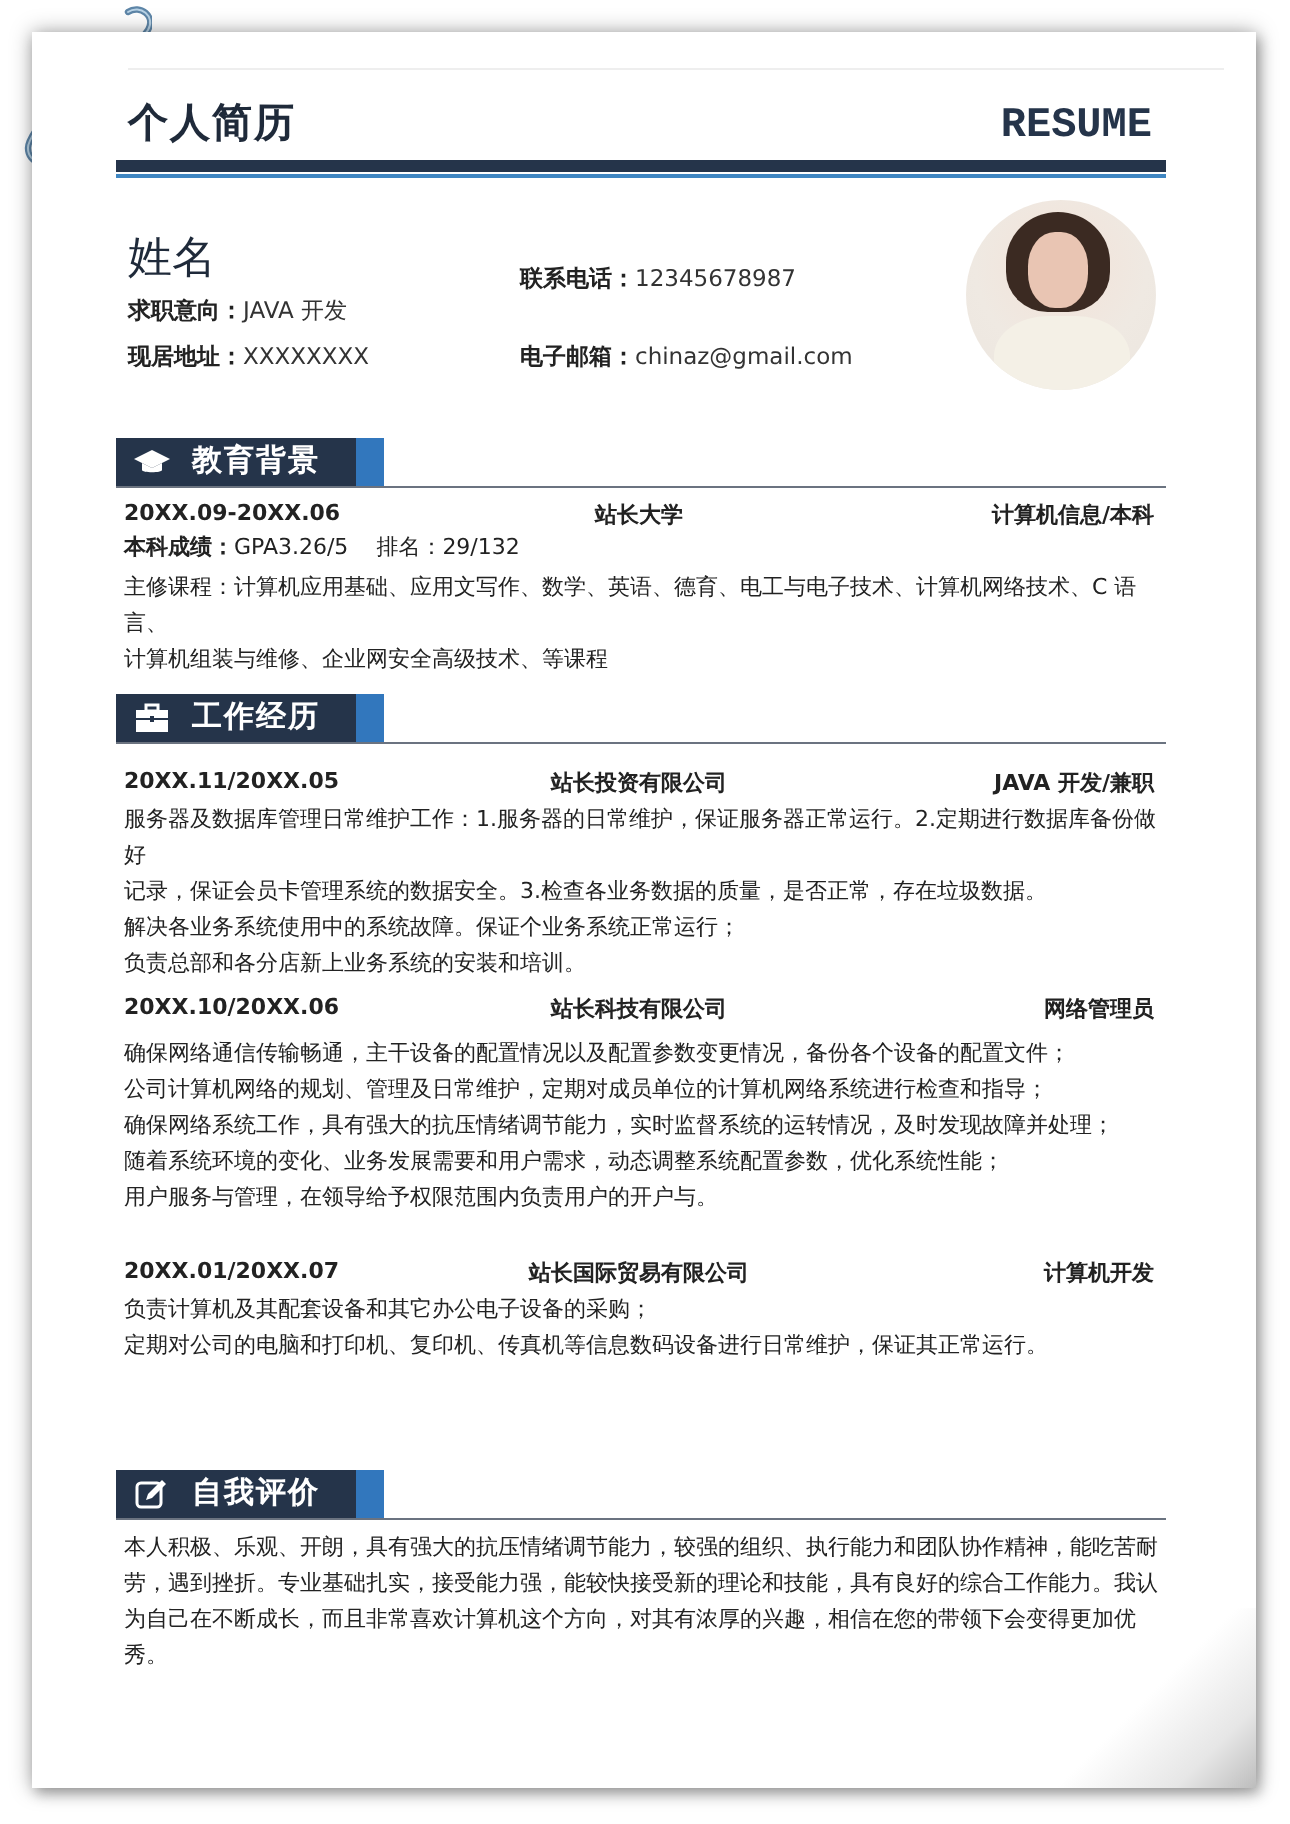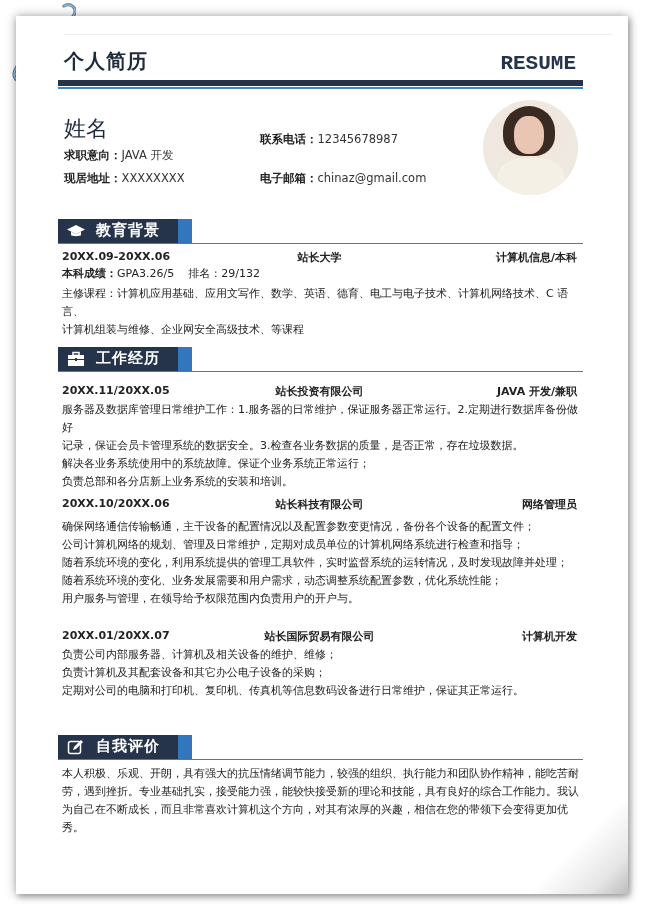--- a/index.html
+++ b/index.html
@@ -138,32 +138,31 @@
 </div>
 
 <div class="row bold" style="top:497px;">
   <span class="l">20XX.10/20XX.06</span>
   <span class="c">站长科技有限公司</span>
   <span class="r">网络管理员</span>
 </div>
 <div class="text" style="top:518px;">
   <div>确保网络通信传输畅通，主干设备的配置情况以及配置参数变更情况，备份各个设备的配置文件；</div>
   <div>公司计算机网络的规划、管理及日常维护，定期对成员单位的计算机网络系统进行检查和指导；</div>
-  <div>随着系统环境的变化，利用系统提供的管理工具软件，实时监督系统的运转情况，及时发现故障并处理；</div>
+  <div>确保网络系统工作，具有强大的抗压情绪调节能力，实时监督系统的运转情况，及时发现故障并处理；</div>
   <div>随着系统环境的变化、业务发展需要和用户需求，动态调整系统配置参数，优化系统性能；</div>
   <div>用户服务与管理，在领导给予权限范围内负责用户的开户与。</div>
 </div>
 
 <div class="row bold" style="top:629px;">
   <span class="l">20XX.01/20XX.07</span>
   <span class="c">站长国际贸易有限公司</span>
   <span class="r">计算机开发</span>
 </div>
 <div class="text" style="top:646px;">
-  <div>负责公司内部服务器、计算机及相关设备的维护、维修；</div>
   <div>负责计算机及其配套设备和其它办公电子设备的采购；</div>
   <div>定期对公司的电脑和打印机、复印机、传真机等信息数码设备进行日常维护，保证其正常运行。</div>
 </div>
 
 <div class="sec-head" style="top:735px;">
   <div class="dark"></div>
   <div class="blue"></div>
   <div class="line"></div>
   <svg class="icon" viewBox="0 0 18 16">
     <rect x="1.5" y="2.5" width="12" height="12" rx="2" fill="none" stroke="#fff" stroke-width="1.5"></rect>

